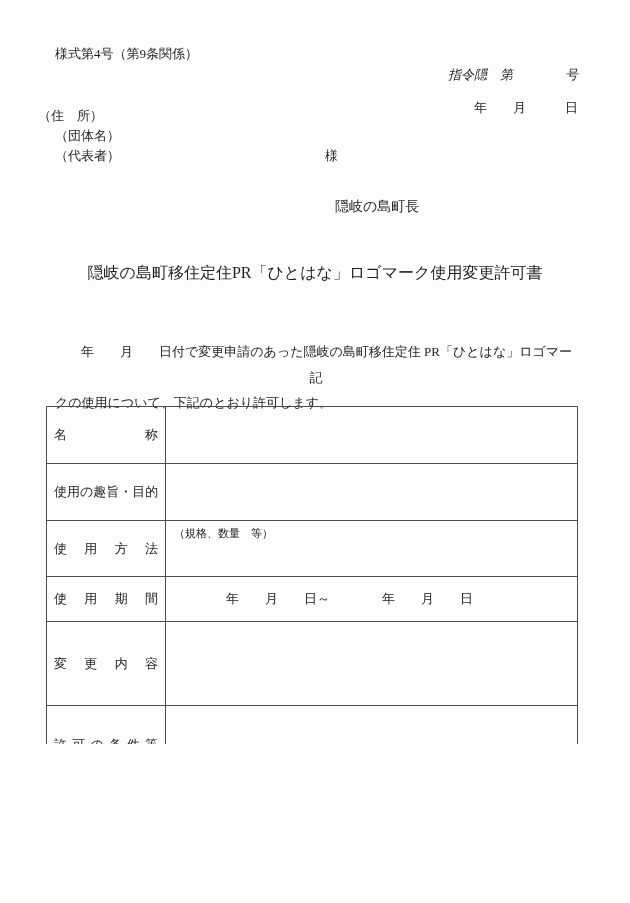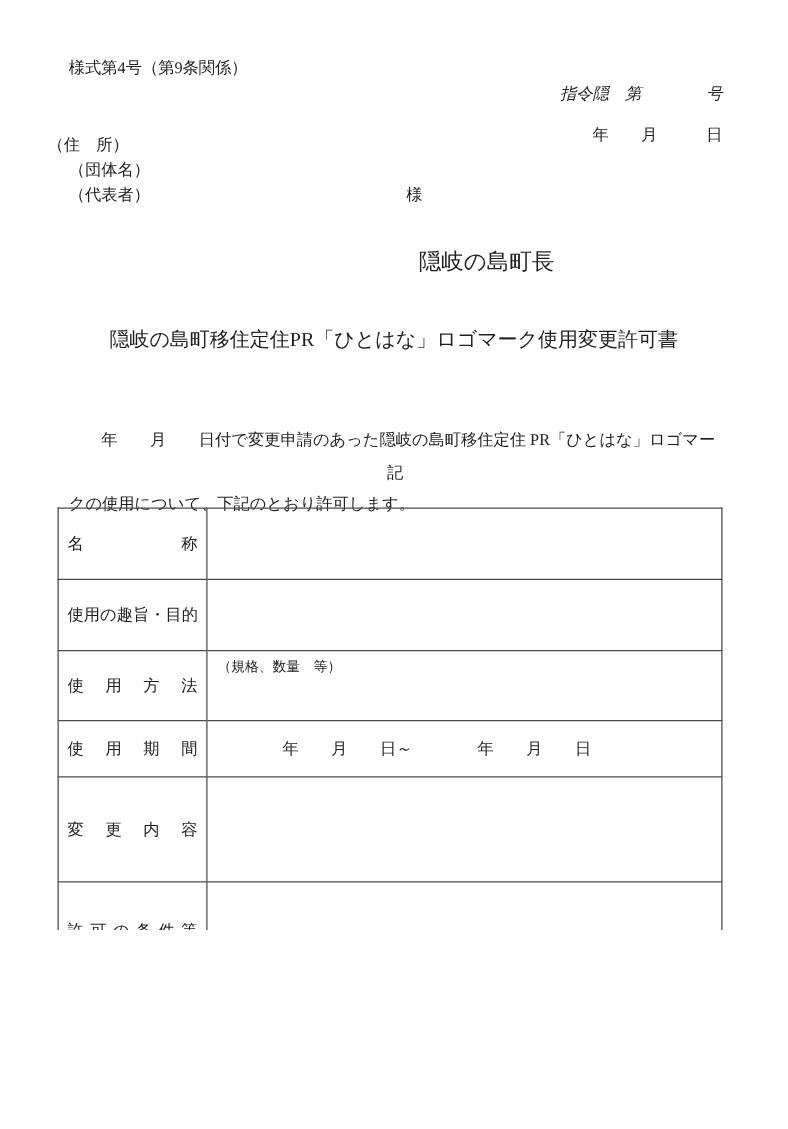--- a/index.html
+++ b/index.html
@@ -15,21 +15,21 @@
   }
   .abs { position: absolute; white-space: pre; line-height: 1.25; }
 
   .form-number   { left: 55px;  top: 46px; }
   .directive-line{ right: 52px; top: 67px; text-align: right; font-style: italic; }
   .date-line     { right: 52px; top: 100px; text-align: right; }
   .addr-line     { left: 38px;  top: 108px; }
   .org-line      { left: 55px;  top: 128px; text-align: center; }
   .rep-line      { left: 55px;  top: 148px; text-align: center; }
   .honorific     { left: 325px; top: 148px; }
-  .mayor         { left: 335px; top: 198px; font-size: 18px; }
+  .mayor         { left: 335px; top: 198px; font-size: 14px; }
 
   .doc-title {
     left: 0; top: 263px; width: 100%;
     text-align: center;
     font-size: 16px;
     white-space: pre;
   }
 
   .body-para { left: 55px; top: 309px; width: 524px; }
   .body-para .line { white-space: pre; line-height: 19px; }

